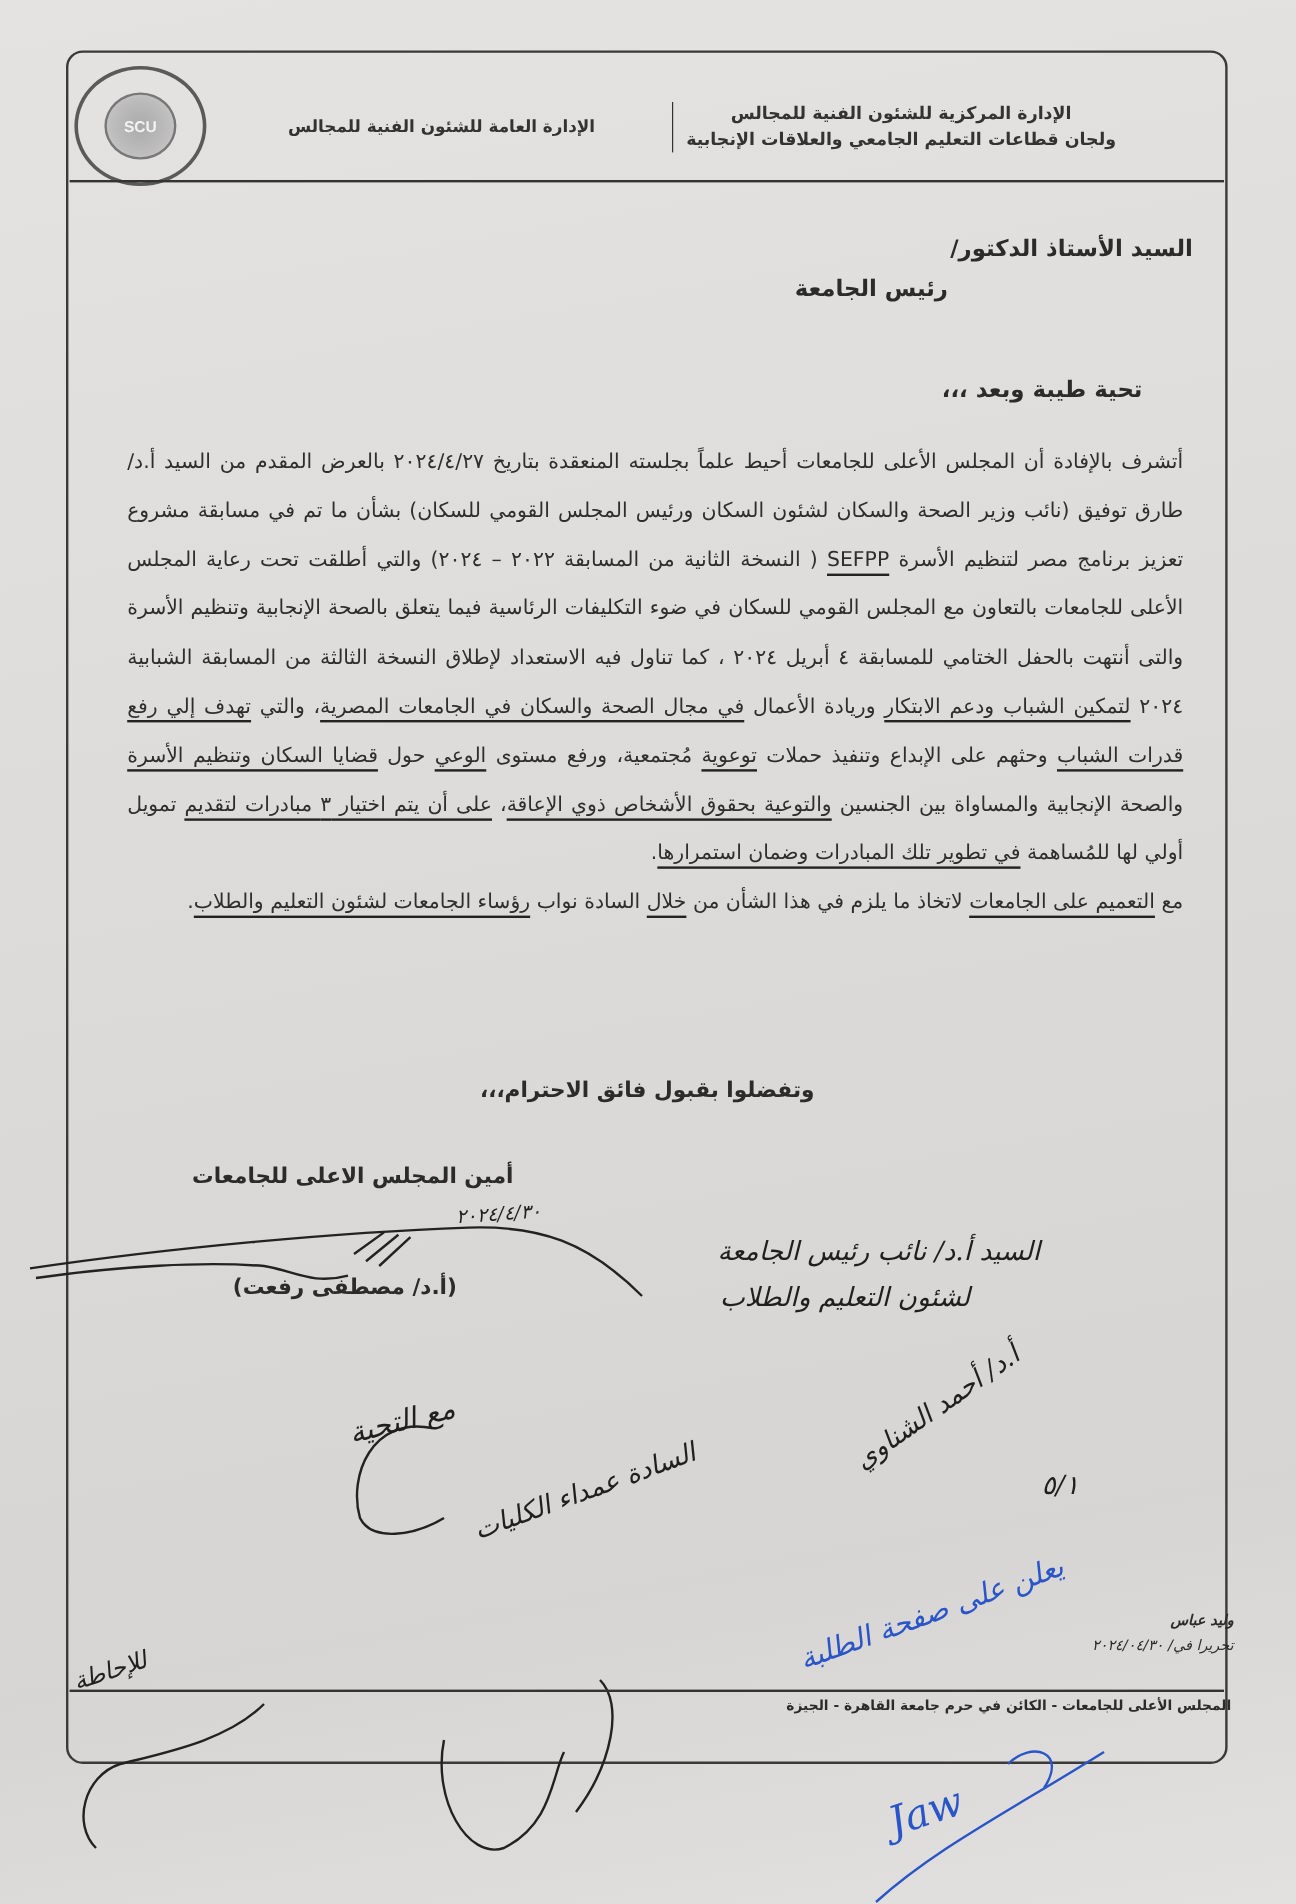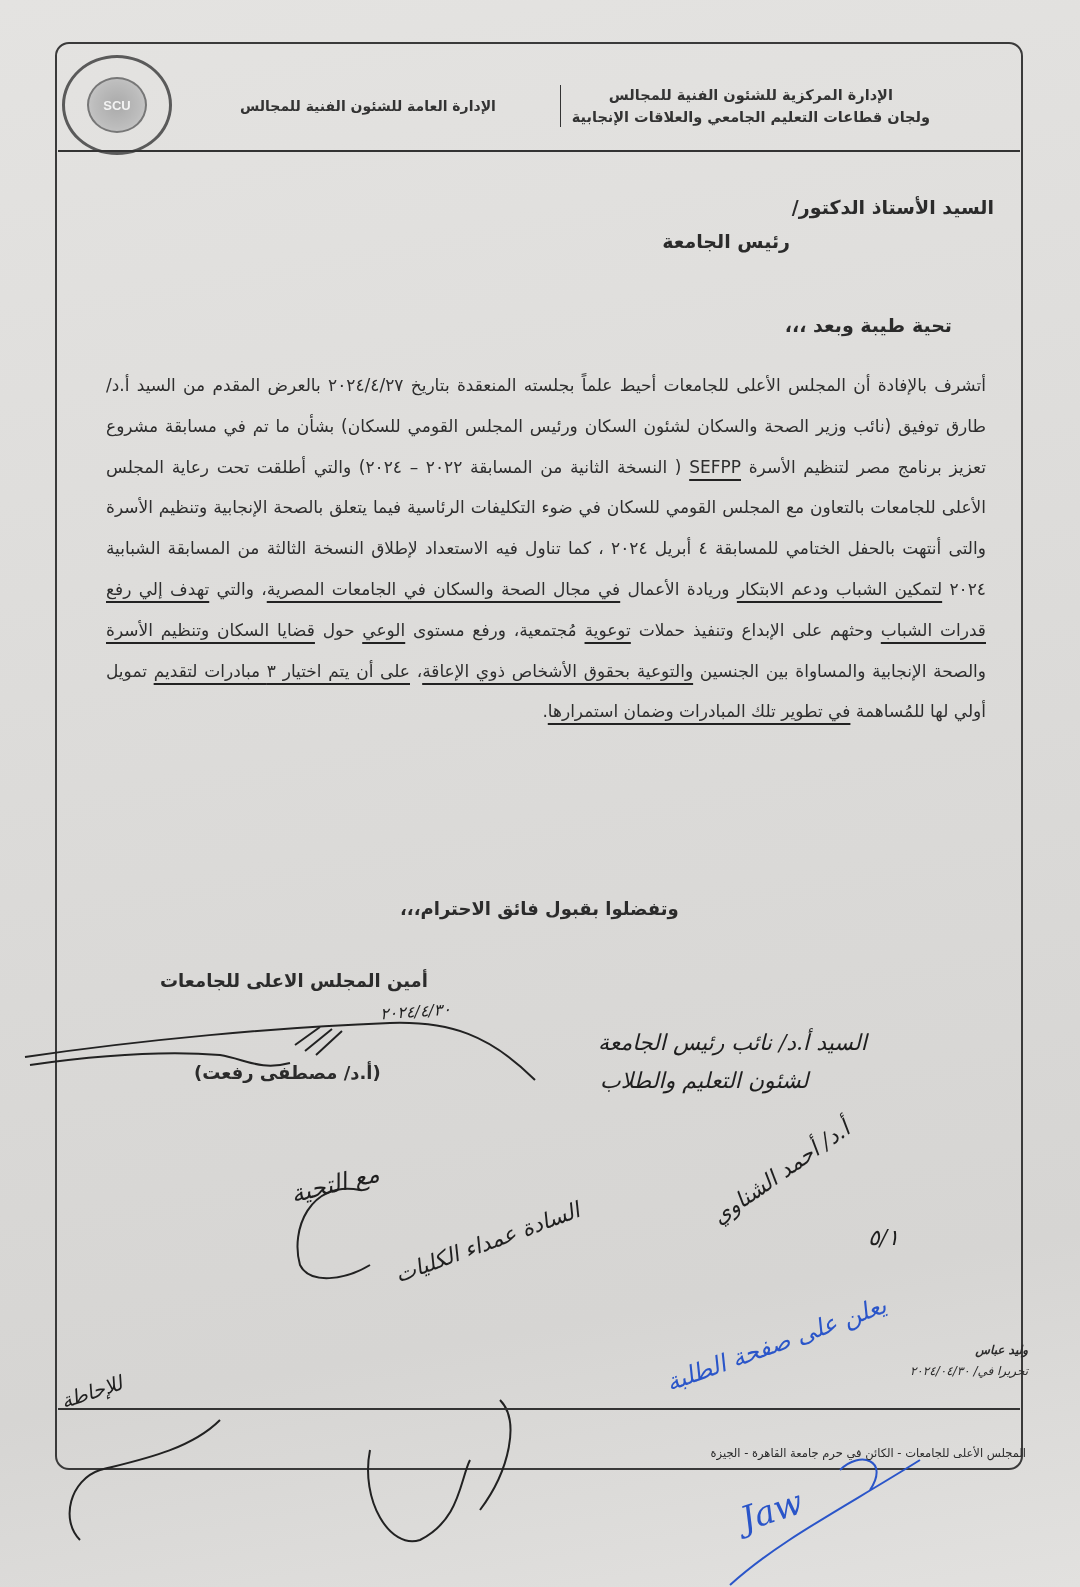--- a/index.html
+++ b/index.html
@@ -56,21 +56,21 @@
     .blue-note { position: absolute; left: 660px; top: 1330px; color: #2a55c9; font-family: "DejaVu Serif", serif; font-style: italic; font-size: 24px; direction: rtl; transform: rotate(-20deg); }
     .blue-sign { position: absolute; left: 740px; top: 1490px; color: #2a55c9; font-family: "DejaVu Serif", serif; font-style: italic; font-size: 34px; transform: rotate(-18deg); }
     .writer-name { right: 52px; top: 1343px; font-size: 12px; font-weight: bold; font-style: italic; }
     .writer-date { right: 52px; top: 1364px; font-size: 12px; font-weight: normal; font-style: italic; }
     .footer-rule { position: absolute; left: 58px; top: 1408px; width: 962px; height: 2px; background: #333; }
     .footer-en {
       position: absolute; left: 62px; top: 1412px; font-family: "Liberation Sans", sans-serif;
       font-size: 12.5px; color: #333; line-height: 22px;
     }
     .footer-en .web { font-size: 14px; }
-    .footer-ar { right: 54px; top: 1412px; font-size: 11.5px; font-weight: normal; line-height: 19px; margin-top: 32px; }
+    .footer-ar { right: 54px; top: 1412px; font-size: 11.5px; font-weight: bold; line-height: 19px; }
     .scribble { position: absolute; pointer-events: none; }
   </style>
 </head>
 <body>
 
 <div class="page-frame"></div>
 
 <div class="logo">
   <div class="logo-inner">SCU</div>
 </div>
@@ -81,20 +81,21 @@
 <div class="hdr-divider"></div>
 <div class="hdr-left">الإدارة العامة للشئون الفنية للمجالس</div>
 <div class="hdr-rule"></div>
 
 <div class="rtl salutation1">السيد الأستاذ الدكتور/</div>
 <div class="rtl salutation2">رئيس الجامعة</div>
 <div class="rtl greeting">تحية طيبة وبعد ،،،</div>
 
 <div class="rtl body-text">
   <p style="margin:0"><span>أتشرف بالإفادة أن المجلس الأعلى للجامعات أحيط علماً بجلسته المنعقدة بتاريخ ٢٠٢٤/٤/٢٧ بالعرض المقدم من السيد أ.د/ طارق توفيق (نائب وزير الصحة والسكان لشئون السكان ورئيس المجلس القومي للسكان) بشأن ما تم في مسابقة مشروع تعزيز برنامج مصر لتنظيم الأسرة </span><span class="ul">SEFPP</span><span> ( النسخة الثانية من المسابقة ٢٠٢٢ – ٢٠٢٤) والتي أطلقت تحت رعاية المجلس الأعلى للجامعات بالتعاون مع المجلس القومي للسكان في ضوء التكليفات الرئاسية فيما يتعلق بالصحة الإنجابية وتنظيم الأسرة والتى أنتهت بالحفل الختامي للمسابقة ٤ أبريل ٢٠٢٤ ، كما تناول فيه الاستعداد لإطلاق النسخة الثالثة من المسابقة الشبابية ٢٠٢٤ </span><span class="ul">لتمكين الشباب ودعم الابتكار</span><span> وريادة الأعمال </span><span class="ul">في مجال الصحة والسكان في الجامعات المصرية</span><span>، والتي </span><span class="ul">تهدف إلي رفع قدرات الشباب</span><span> وحثهم على الإبداع وتنفيذ حملات </span><span class="ul">توعوية</span><span> مُجتمعية، ورفع مستوى </span><span class="ul">الوعي</span><span> حول </span><span class="ul">قضايا السكان وتنظيم الأسرة</span><span> والصحة الإنجابية والمساواة بين الجنسين </span><span class="ul">والتوعية بحقوق الأشخاص ذوي الإعاقة</span><span>، </span><span class="ul">على أن يتم اختيار ٣ مبادرات لتقديم</span><span> تمويل أولي لها للمُساهمة </span><span class="ul">في تطوير تلك المبادرات وضمان استمرارها</span><span>.</span></p>
+  <p style="margin:0"><span>مع </span><span class="ul">التعميم على الجامعات</span><span> لاتخاذ ما يلزم في هذا الشأن من </span><span class="ul">خلال</span><span> السادة نواب </span><span class="ul">رؤساء الجامعات لشئون التعليم والطلاب</span><span>.</span></p>
 </div>
 
 <div class="rtl closing">وتفضلوا بقبول فائق الاحترام،،،</div>
 <div class="rtl signer-title">أمين المجلس الاعلى للجامعات</div>
 <div class="hand hand-date">٢٠٢٤/٤/٣٠</div>
 <svg class="scribble" style="left:20px;top:1005px" width="520" height="80" viewBox="0 0 520 80">
   <path d="M5 52 C120 35 260 22 370 18 C430 16 470 30 515 75" stroke="#222" stroke-width="2" fill="none"></path>
   <path d="M10 60 C80 50 150 46 200 50 C225 54 240 66 270 58 M275 40 L300 22 M285 46 L312 24 M296 50 L322 26" stroke="#222" stroke-width="2" fill="none"></path>
 </svg>
 <div class="rtl signer-name">(أ.د/ مصطفى رفعت)</div>

